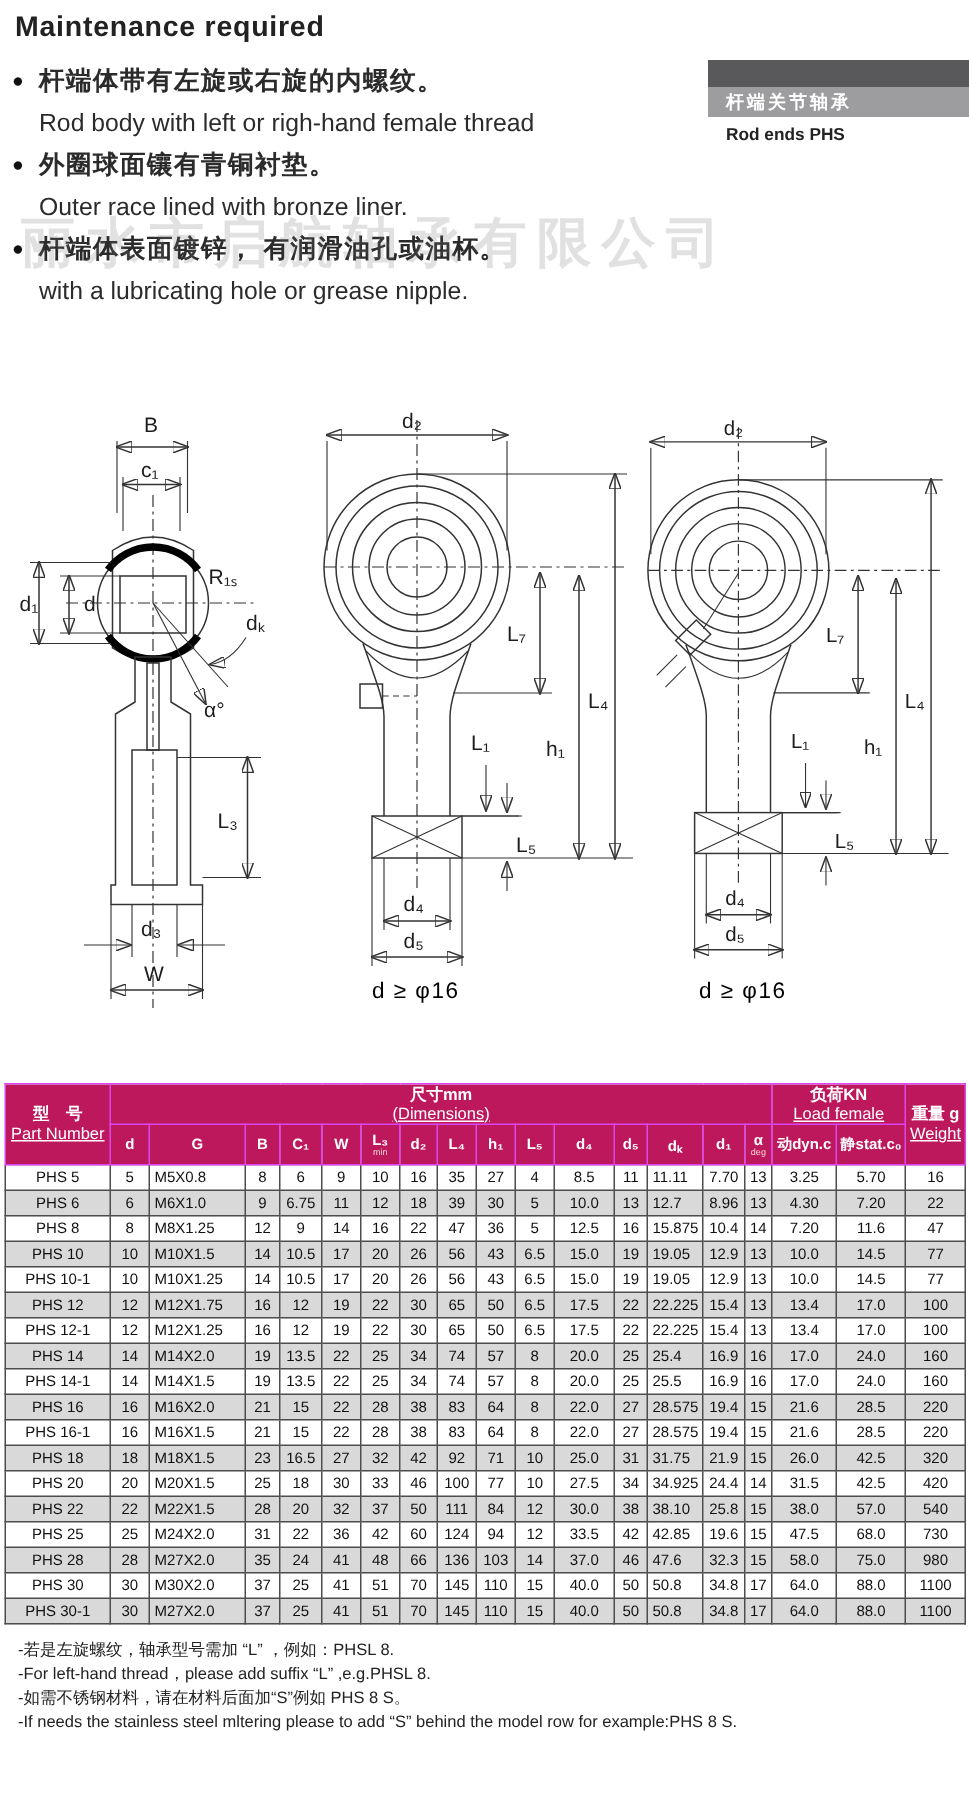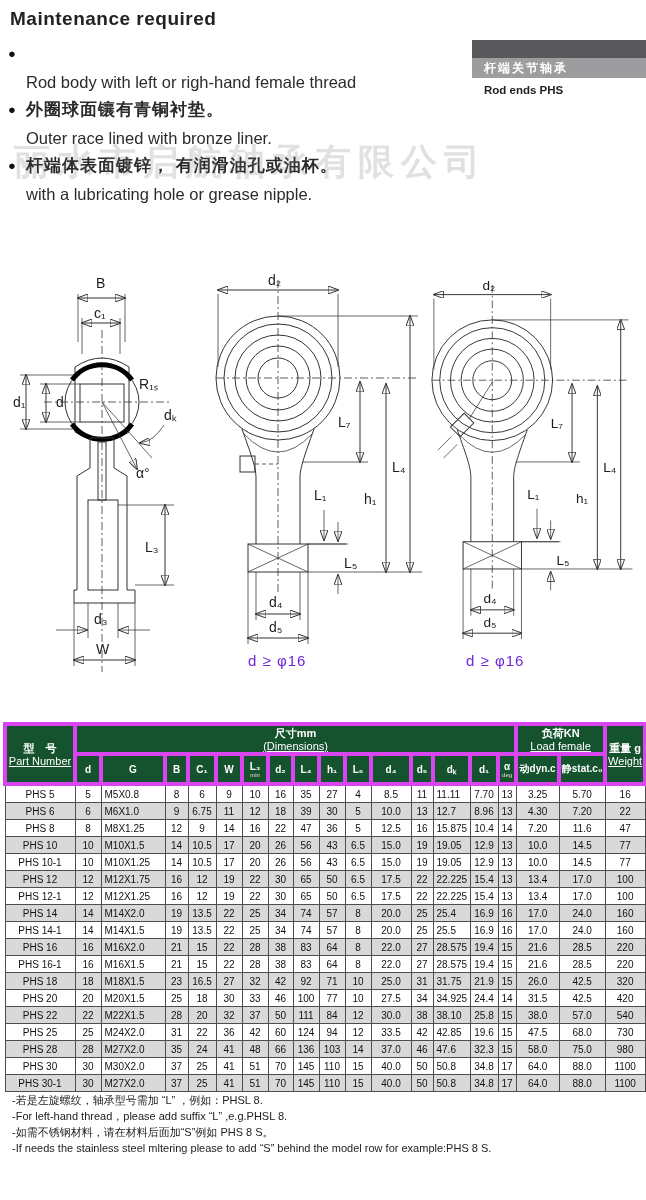--- a/index.html
+++ b/index.html
@@ -21,45 +21,45 @@
   .diagram{position:absolute;top:272px;}
   .dg-left{left:12px;}
   .dg-mid{left:214px;}
   .dg-right{left:430px;}
   .diagram line,.diagram path,.diagram rect,.diagram circle,.diagram polyline{stroke:#333;fill:none;stroke-width:1;}
   .diagram .thin{stroke-width:.75;}
   .diagram .dash{stroke-width:.8;stroke-dasharray:8 3 2 3;}
   .diagram .dash2{stroke-width:.8;stroke-dasharray:4 3;}
   .diagram .thick{stroke:#000;stroke-width:5;}
   .diagram text{font-family:"Liberation Sans",sans-serif;font-size:14px;fill:#1d1d1d;stroke:none;}
-  .caption{position:absolute;font-size:15px;color:#6d28d9;letter-spacing:1px;}
+  .caption{position:absolute;font-size:15px;color:#000000;letter-spacing:1px;}
   .cap-mid{top:652px;left:248px;}
   .cap-right{top:652px;left:466px;}
   table.spec{position:absolute;top:722px;left:3px;width:640px;border-collapse:collapse;table-layout:fixed;}
-  .spec th{background:#14532d;color:#fff;border:4px solid #d946ef;font-weight:bold;padding:0;vertical-align:middle;}
+  .spec th{background:#be185d;color:#fff;border:1px solid #d946ef;font-weight:bold;padding:0;vertical-align:middle;}
   .spec .g1{font-size:11px;line-height:13px;}
   .spec .g2{font-size:11px;line-height:12px;font-weight:normal;text-decoration:underline;}
   .spec thead tr.r1 th{height:26px;}
   .spec thead tr.r2 th{height:26px;font-size:10px;}
   .subnote{font-size:6px;line-height:6px;font-weight:normal;color:#f2d9d5;}
   .spec td{border:1px solid #4d4d4d;font-size:10px;text-align:center;height:16px;padding:0;color:#111;background:#fff;}
   .spec tr.alt td{background:#d9d9d9;}
   .spec td:nth-child(3),.spec td:nth-child(14){text-align:left;padding-left:3px;}
   .footnotes{position:absolute;top:1092px;left:12px;font-size:11px;line-height:16px;color:#222;}
   .footnotes div{white-space:nowrap;}
 </style>
 </head>
 <body>
 
 <div class="page">
 
   <div class="title">Maintenance required</div>
 
   <div class="mt-lines">
-    <div class="line zh"><span class="bullet">●</span></div>
+    <div class="line zh"><span class="bullet">●</span><span>杆端体带有左旋或右旋的内螺纹。</span></div>
     <div class="line"><span>Rod body with left or righ-hand female thread</span></div>
     <div class="line zh"><span class="bullet">●</span><span>外圈球面镶有青铜衬垫。</span></div>
     <div class="line"><span>Outer race lined with bronze liner.</span></div>
     <div class="line zh"><span class="bullet">●</span><span>杆端体表面镀锌， 有润滑油孔或油杯。</span></div>
     <div class="line"><span>with a lubricating hole or grease nipple.</span></div>
   </div>
 
   <div class="badge">
     <div class="bar1"></div>
     <div class="bar2">杆端关节轴承</div>

